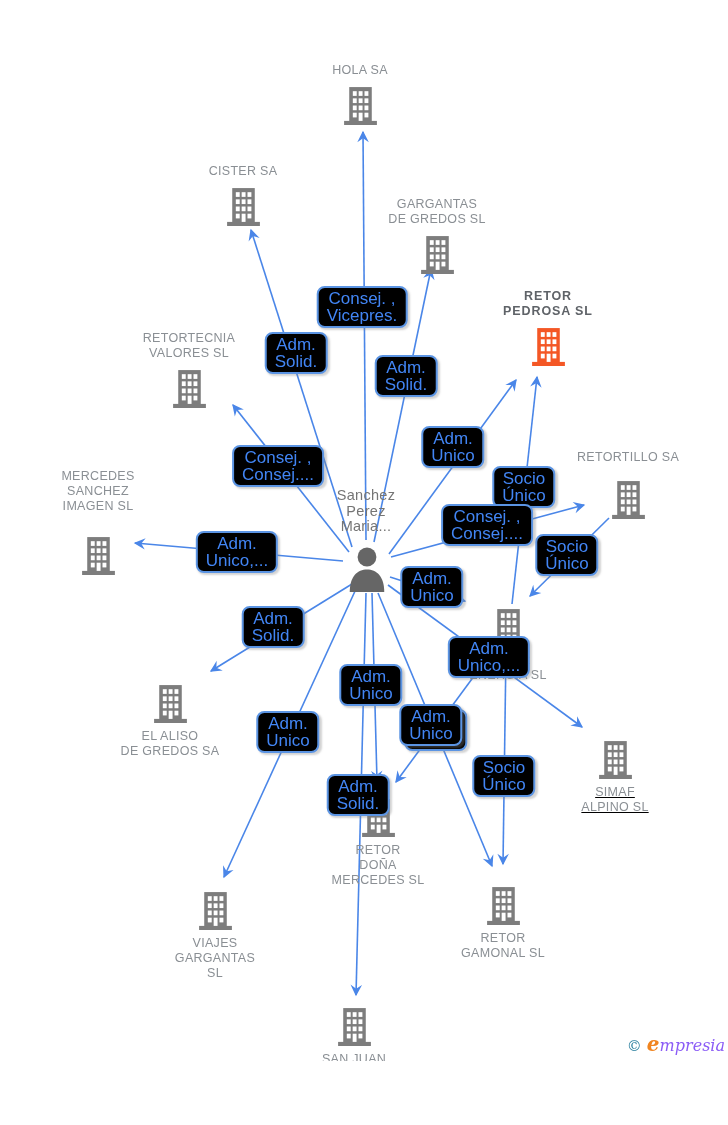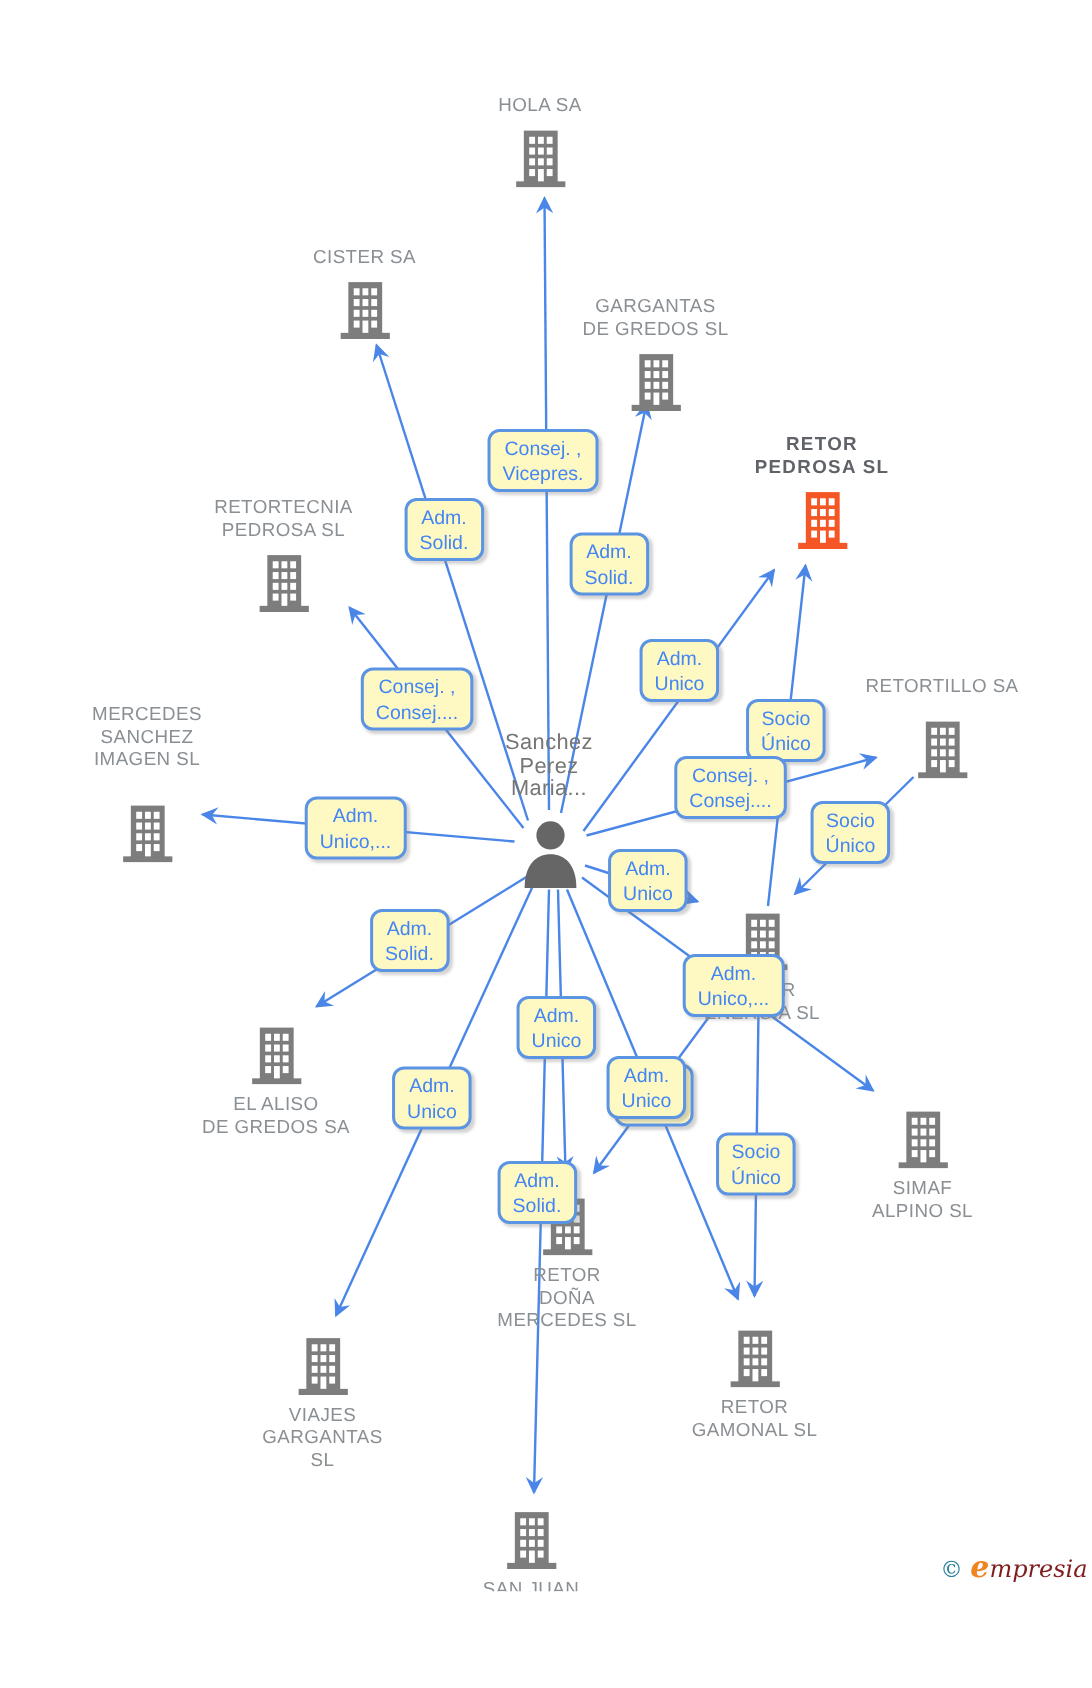--- a/index.html
+++ b/index.html
@@ -22,33 +22,33 @@
   .node.highlight .company-label { color:#5f6368; font-weight:bold; letter-spacing:0.9px; }
   .person-name {
     position:absolute; left:286px; top:488px; width:160px; text-align:center;
     font-size:14.5px; line-height:15.5px; color:#757575; white-space:pre-line;
     z-index:2; letter-spacing:0.3px;
   }
   .person-icon { position:absolute; left:345px; top:546px; width:44px; height:46px;
     color:#666666; z-index:2; cursor:pointer; }
   .edge-label {
     position:absolute; transform:translate(-50%,-50%);
-    background:#fef9c3; border:2px solid #5b94e3; border-radius:8px;
-    padding:2px 8px; font-size:13px; line-height:17px; color:#4285f4;
+    background:#000000; border:2px solid #5b94e3; border-radius:8px;
+    padding:2px 8px; font-size:17px; line-height:17px; color:#4285f4;
     text-align:center; white-space:pre-line; z-index:3; cursor:pointer;
     box-shadow:2px 2px 2px rgba(130,130,130,0.35);
   }
   .edge-label.back { z-index:2; transform:translate(-50%,-50%) translate(5px,5px); }
   .footer {
     position:absolute; right:3px; bottom:5px; z-index:4;
     font-family:"DejaVu Serif", serif; cursor:pointer; white-space:nowrap;
   }
   .logo-c { color:#2a7f9e; font-size:15px; }
   .logo-e { color:#f0841f; font-size:20px; font-style:italic; font-weight:bold; }
-  .logo-rest { color:#7f1d1d; font-size:16px; font-style:italic; }
+  .logo-rest { color:#8b5cf6; font-size:16px; font-style:italic; }
 </style>
 </head>
 <body>
 
 <div class="canvas">
 
   <svg width="0" height="0" style="position:absolute">
     <defs>
       <symbol id="bld" viewBox="0 0 36 40">
         <rect x="7" y="3" width="22" height="34" fill="currentColor"></rect>
@@ -124,55 +124,55 @@
   </div>
   <div class="node highlight" style="left:468px; top:289px;">
     <div class="company-label">RETOR
 PEDROSA  SL</div>
     <svg class="bld-icon">
         <use href="#bld"></use>
       </svg>
   </div>
   <div class="node" style="left:109px; top:331px;">
     <div class="company-label">RETORTECNIA
-PEDROSA SL</div>
+VALORES SL</div>
     <svg class="bld-icon">
         <use href="#bld"></use>
       </svg>
   </div>
   <div class="node" style="left:548px; top:450px;gap:13px;">
     <div class="company-label">RETORTILLO SA</div>
     <svg class="bld-icon">
         <use href="#bld"></use>
       </svg>
   </div>
   <div class="node" style="left:18px; top:469px;gap:20px;">
     <div class="company-label">MERCEDES
 SANCHEZ
 IMAGEN SL</div>
     <svg class="bld-icon">
         <use href="#bld"></use>
       </svg>
   </div>
 
-  <div class="node" style="left:104px; top:682px;">
+  <div class="node" style="left:90px; top:682px;">
     <svg class="bld-icon">
         <use href="#bld"></use>
       </svg>
     <div class="company-label">EL ALISO
 DE GREDOS SA</div>
   </div>
   <div class="node" style="left:428px; top:606px;">
     <svg class="bld-icon">
         <use href="#bld"></use>
       </svg>
     <div class="company-label">RETOR
 ENERGIA  SL</div>
   </div>
-  <div class="node" style="left:535px; top:738px;">
+  <div class="node" style="left:535px; top:738px;text-decoration:underline;">
     <svg class="bld-icon">
         <use href="#bld"></use>
       </svg>
     <div class="company-label">SIMAF
 ALPINO  SL</div>
   </div>
   <div class="node" style="left:298px; top:796px;">
     <svg class="bld-icon">
         <use href="#bld"></use>
       </svg>

